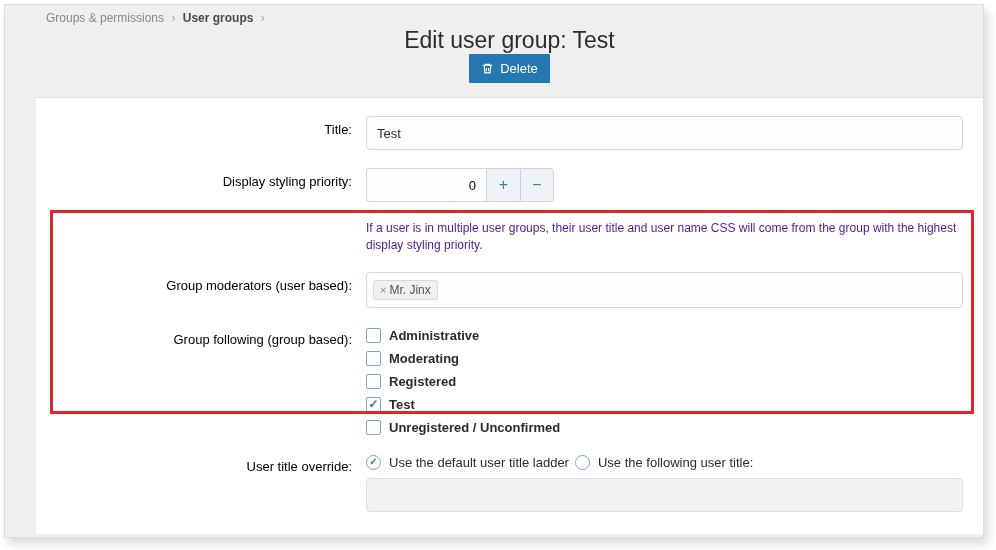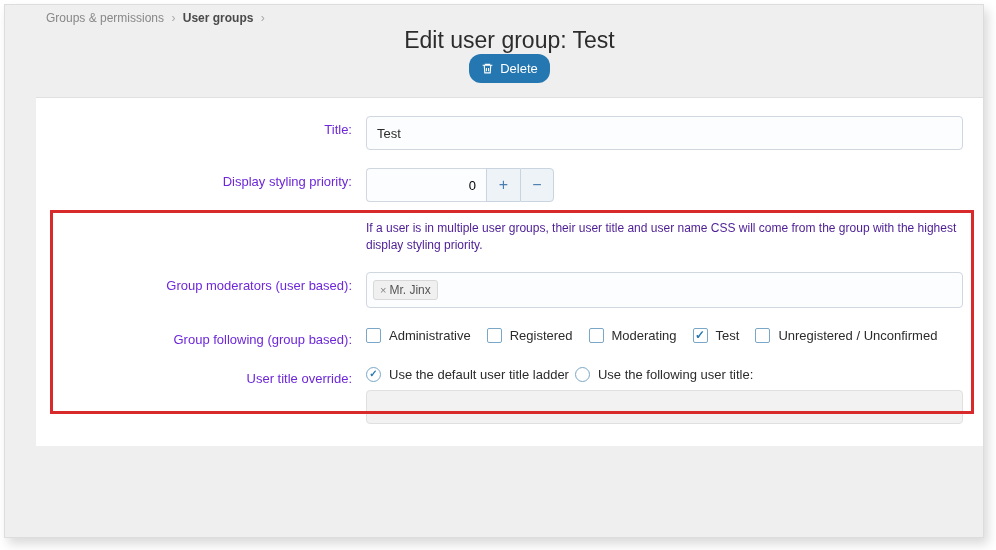--- a/index.html
+++ b/index.html
@@ -38,21 +38,21 @@
     }
     .header h1 {
       font-size: 23px;
       font-weight: 400;
       color: #2c2c2c;
     }
     .btn-delete {
       background: #2577b1;
       color: #fff;
       border: none;
-      border-radius: 12px;
+      border-radius: 1px;
       padding: 7px 12px;
       font-size: 13px;
       display: flex;
       align-items: center;
       gap: 6px;
       cursor: pointer;
     }
     .btn-delete svg { width: 13px; height: 13px; }
     .form-area {
       background: #fff;
@@ -62,21 +62,21 @@
     .row {
       display: flex;
       margin-bottom: 12px;
     }
     .row-spacer { height: 6px; }
     .label-col {
       width: 320px;
       text-align: right;
       padding-right: 14px;
       padding-top: 6px;
-      color: #6d28d9;
+      color: #000000;
       font-size: 13px;
     }
     .input-col {
       flex: 1;
       padding-right: 10px;
     }
     .text-input {
       width: 100%;
       height: 34px;
       border: 1px solid #d0d7de;
@@ -136,21 +136,21 @@
       border: 1px solid #d8d8d8;
       border-radius: 3px;
       padding: 2px 6px;
       font-size: 12px;
       color: #555;
       display: flex;
       align-items: center;
       gap: 3px;
     }
     .token-x { color: #888; font-size: 11px; cursor: pointer; }
-    .checkbox-list { display: flex; flex-direction: row; gap: 16px; padding-top: 2px; }
+    .checkbox-list { display: flex; flex-direction: column; gap: 8px; padding-top: 2px; font-weight: bold; }
     .checkbox-item { display: flex; align-items: center; gap: 8px; font-size: 13px; color: #2c2c2c; }
     .cb {
       width: 15px; height: 15px;
       border: 1px solid #7aa7c7;
       border-radius: 2px;
       background: #fff;
       display: flex;
       align-items: center;
       justify-content: center;
       cursor: pointer;
@@ -259,25 +259,25 @@
     <div class="row">
       <div class="label-col">Group following (group based):</div>
       <div class="input-col">
         <div class="checkbox-list">
           <label class="checkbox-item">
             <span class="cb"></span>
             <span>Administrative</span>
           </label>
           <label class="checkbox-item">
             <span class="cb"></span>
+            <span>Moderating</span>
+          </label>
+          <label class="checkbox-item">
+            <span class="cb"></span>
             <span>Registered</span>
-          </label>
-          <label class="checkbox-item">
-            <span class="cb"></span>
-            <span>Moderating</span>
           </label>
           <label class="checkbox-item">
             <span class="cb checked"></span>
             <span>Test</span>
           </label>
           <label class="checkbox-item">
             <span class="cb"></span>
             <span>Unregistered / Unconfirmed</span>
           </label>
         </div>

